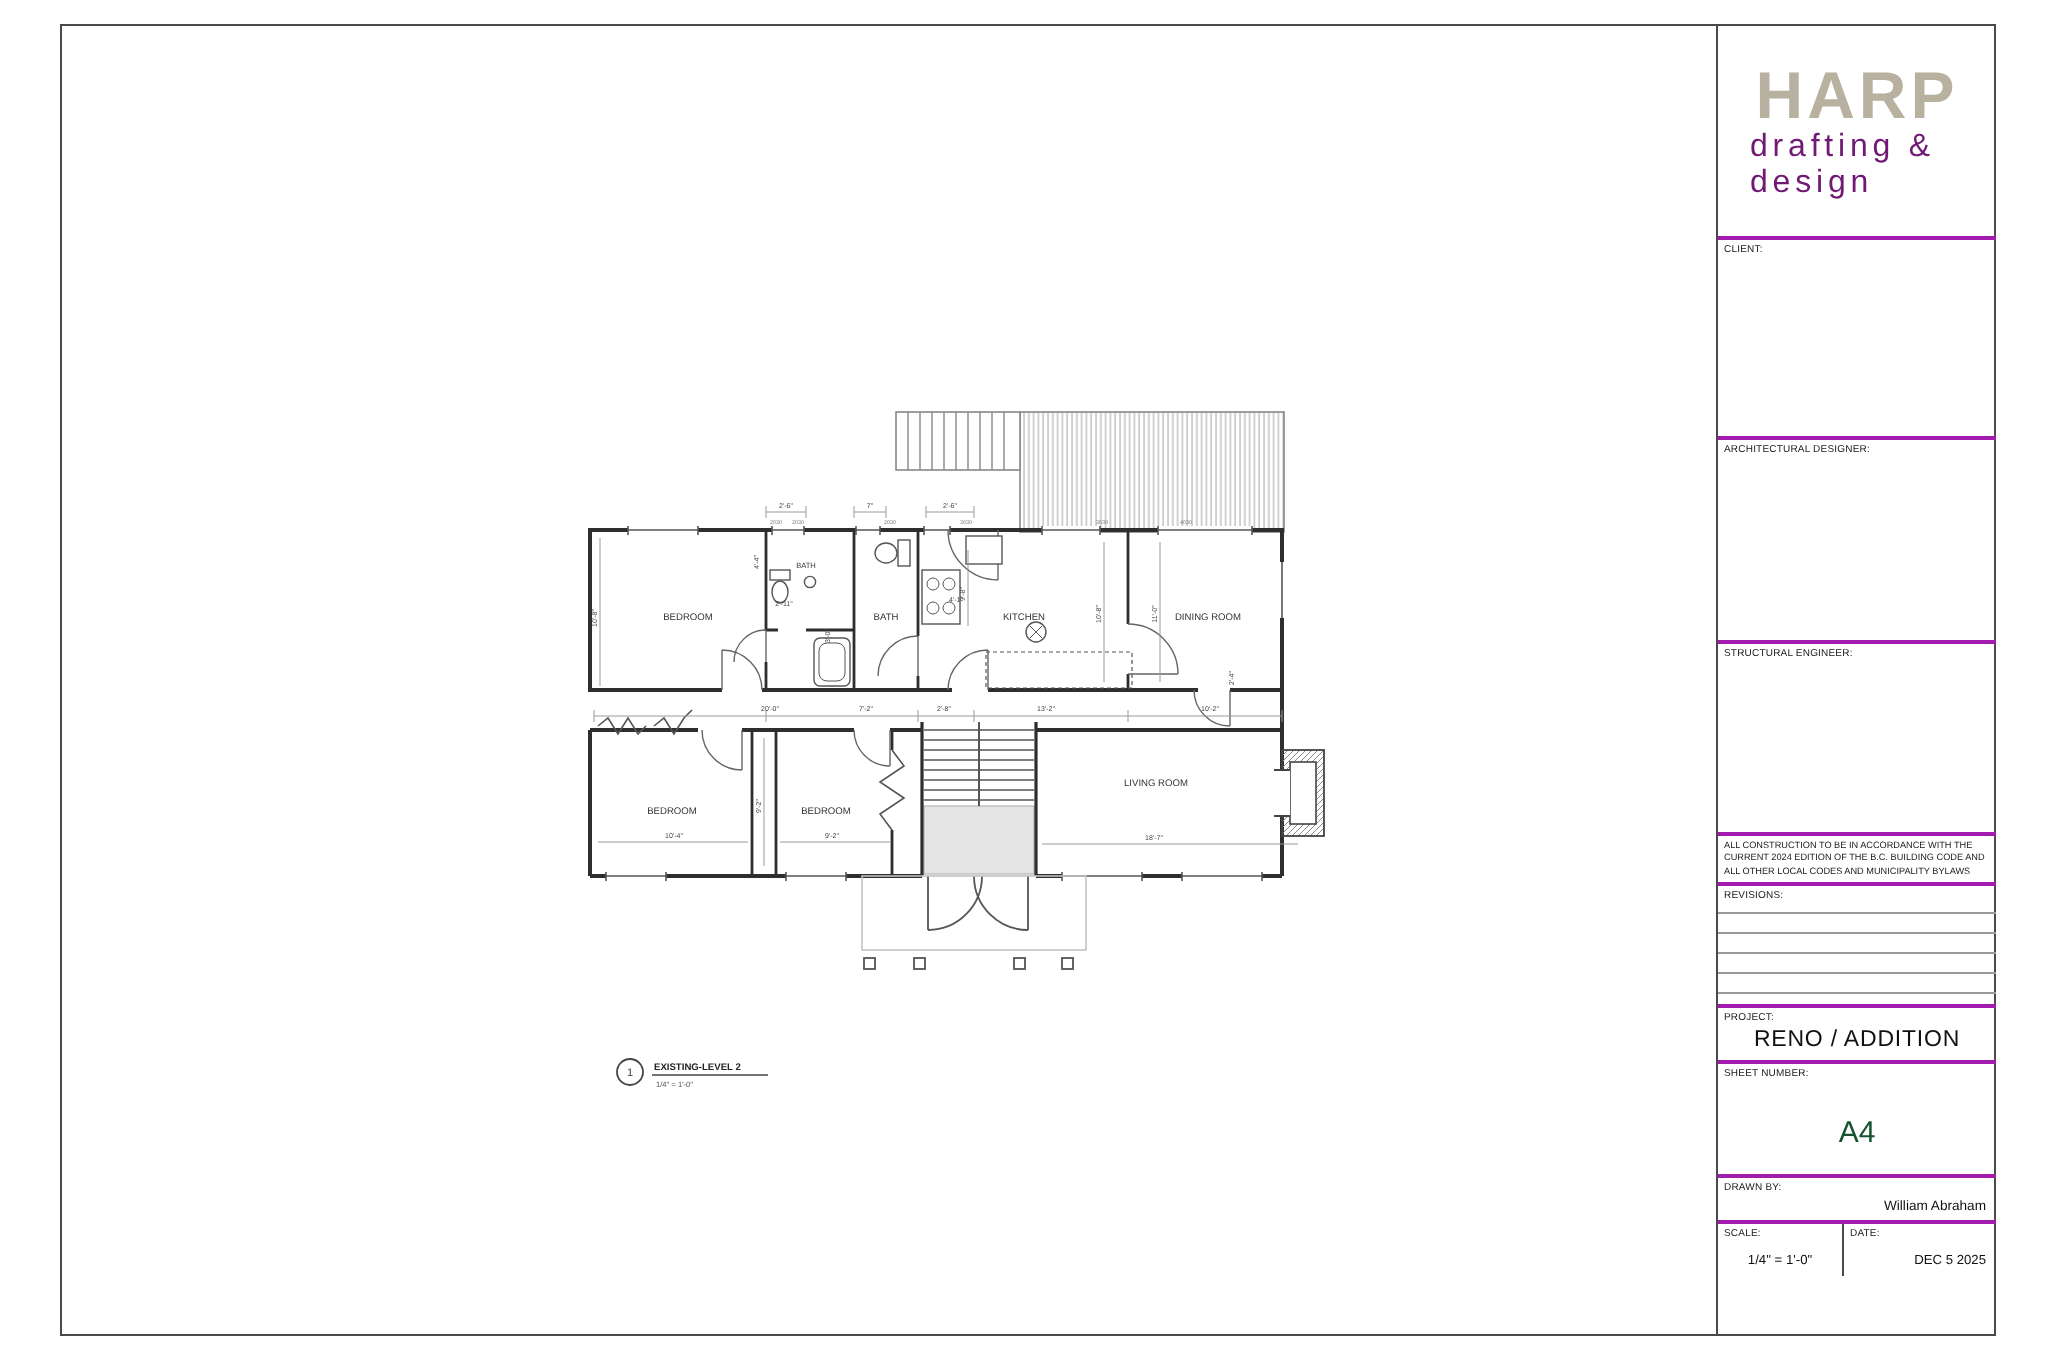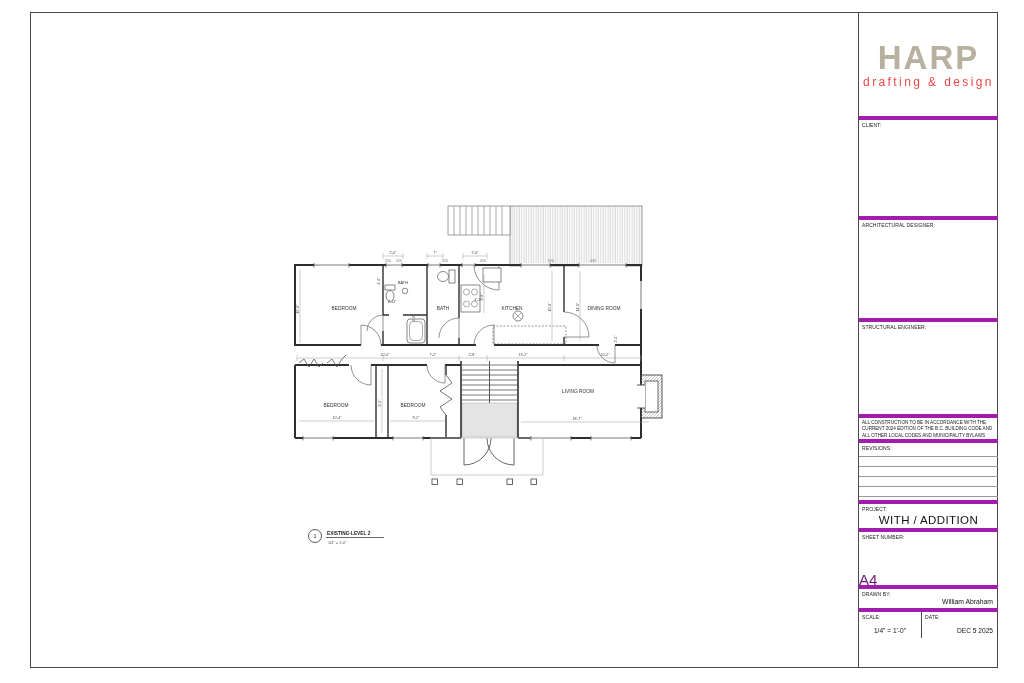--- a/index.html
+++ b/index.html
@@ -1,31 +1,31 @@
 <!DOCTYPE html>
 <html><head>
 <meta charset="utf-8">
 <style>
   html,body{margin:0;padding:0;background:#ffffff;width:1024px;height:683px;overflow:hidden;
     font-family:"Liberation Sans",sans-serif;-webkit-font-smoothing:antialiased;}
   .sheet{position:absolute;left:30px;top:12px;width:966px;height:654px;border:1.2px solid #4a4a4a;background:#fff;}
   
   .titleblock{position:absolute;left:827px;top:0;width:139px;height:654px;border-left:1.2px solid #4a4a4a;display:flex;flex-direction:column;}
-  .tb{border-bottom:4px solid #a21caf;position:relative;box-sizing:border-box;}
+  .tb{border-bottom:2px solid #a21caf;position:relative;box-sizing:border-box;}
   .tb-label{font-size:5px;color:#1a1a1a;padding:2px 0 0 3px;letter-spacing:.1px;}
   .logo-box{height:107px;display:flex;flex-direction:column;align-items:center;justify-content:center;}
   .logo-name{font-size:33px;font-weight:700;letter-spacing:2px;color:#b8b1a0;line-height:1;}
-  .logo-tag{font-size:12px;letter-spacing:2.4px;color:#ef4444;margin-top:1px;}
+  .logo-tag{font-size:16px;letter-spacing:2.4px;color:#701a75;margin-top:1px;margin-left:16px;}
   .h-client{height:100px;} .h-arch{height:102px;} .h-struct{height:96px;}
   .h-note{height:25px;} .h-note .note-text{font-size:4.6px;line-height:1.4;color:#222;padding:2px 3px 0 3px;}
   .h-rev{height:61px;padding:0;}
   .rev-row{height:9px;border-top:1px solid #999;}
   .rev-head{height:11px;}
   .h-proj{height:28px;} .proj-value{font-size:11.5px;color:#111;text-align:center;margin-top:2px;letter-spacing:.4px;}
-  .h-shno{height:57px;} .shno-value{font-size:15px;color:#701a75;text-align:left;margin-top:31px;}
+  .h-shno{height:57px;} .shno-value{font-size:15px;color:#14532d;text-align:center;margin-top:18px;}
   .h-shname{height:27px;} .shname-value{font-size:11px;color:#111;text-align:center;margin-top:2px;letter-spacing:.2px;}
   .h-drawn{height:23px;} .drawn-value{position:absolute;right:5px;bottom:3px;font-size:6.8px;color:#111;}
   .h-scaledate{height:26px;border-bottom:none;display:flex;}
   .sd-cell{position:relative;box-sizing:border-box;height:100%;}
   .sd-left{width:63px;border-right:1px solid #4a4a4a;}
   .sd-right{flex:1;}
   .sd-value-c{position:absolute;left:0;right:0;bottom:4px;text-align:center;font-size:6.6px;color:#111;}
   .sd-value-r{position:absolute;right:5px;bottom:4px;font-size:6.6px;color:#111;}
   
   .plan-svg{position:absolute;left:250px;top:185px;width:400px;height:350px;}
@@ -260,21 +260,21 @@
       <div class="tb-label rev-head">REVISIONS:</div>
       <div class="rev-row"></div>
       <div class="rev-row"></div>
       <div class="rev-row"></div>
       <div class="rev-row"></div>
       <div class="rev-row"></div>
     </div>
 
     <div class="tb h-proj">
       <div class="tb-label">PROJECT:</div>
-      <div class="proj-value">WITH / ADDITION</div>
+      <div class="proj-value">RENO / ADDITION</div>
     </div>
 
     <div class="tb h-shno">
       <div class="tb-label">SHEET NUMBER:</div>
       <div class="shno-value">A4</div>
     </div>
 
 
     <div class="tb h-drawn">
       <div class="tb-label">DRAWN BY:</div>

